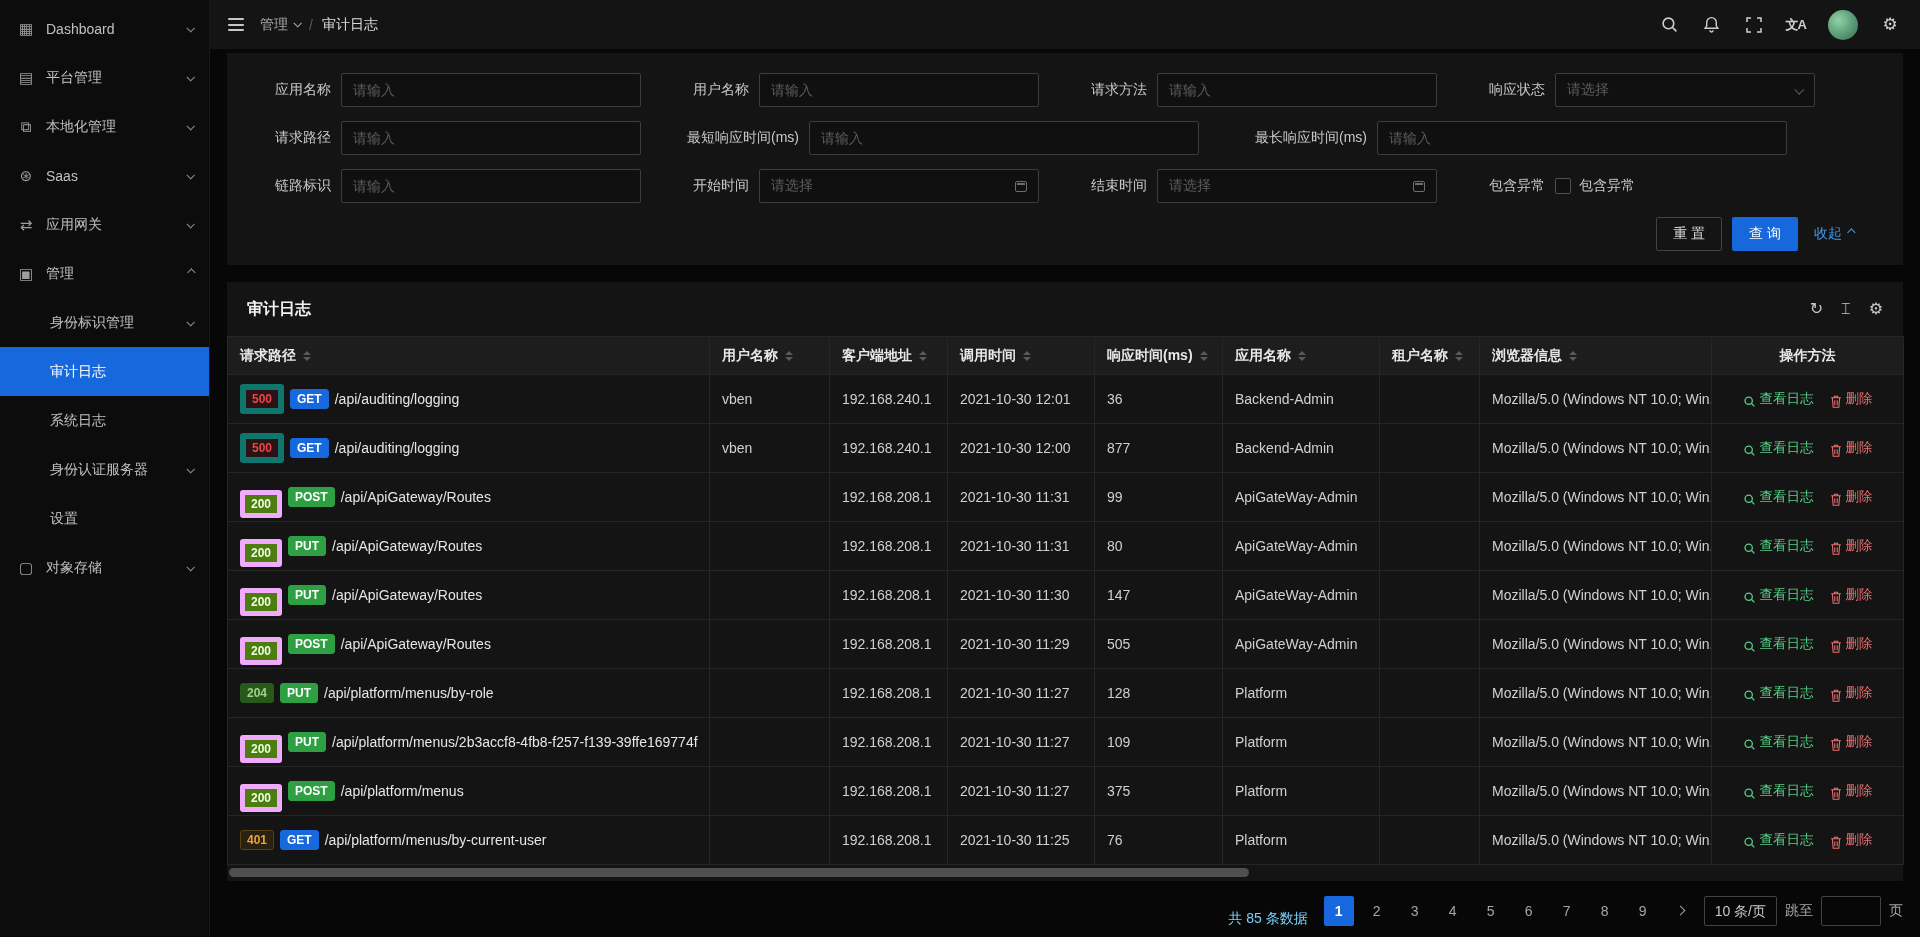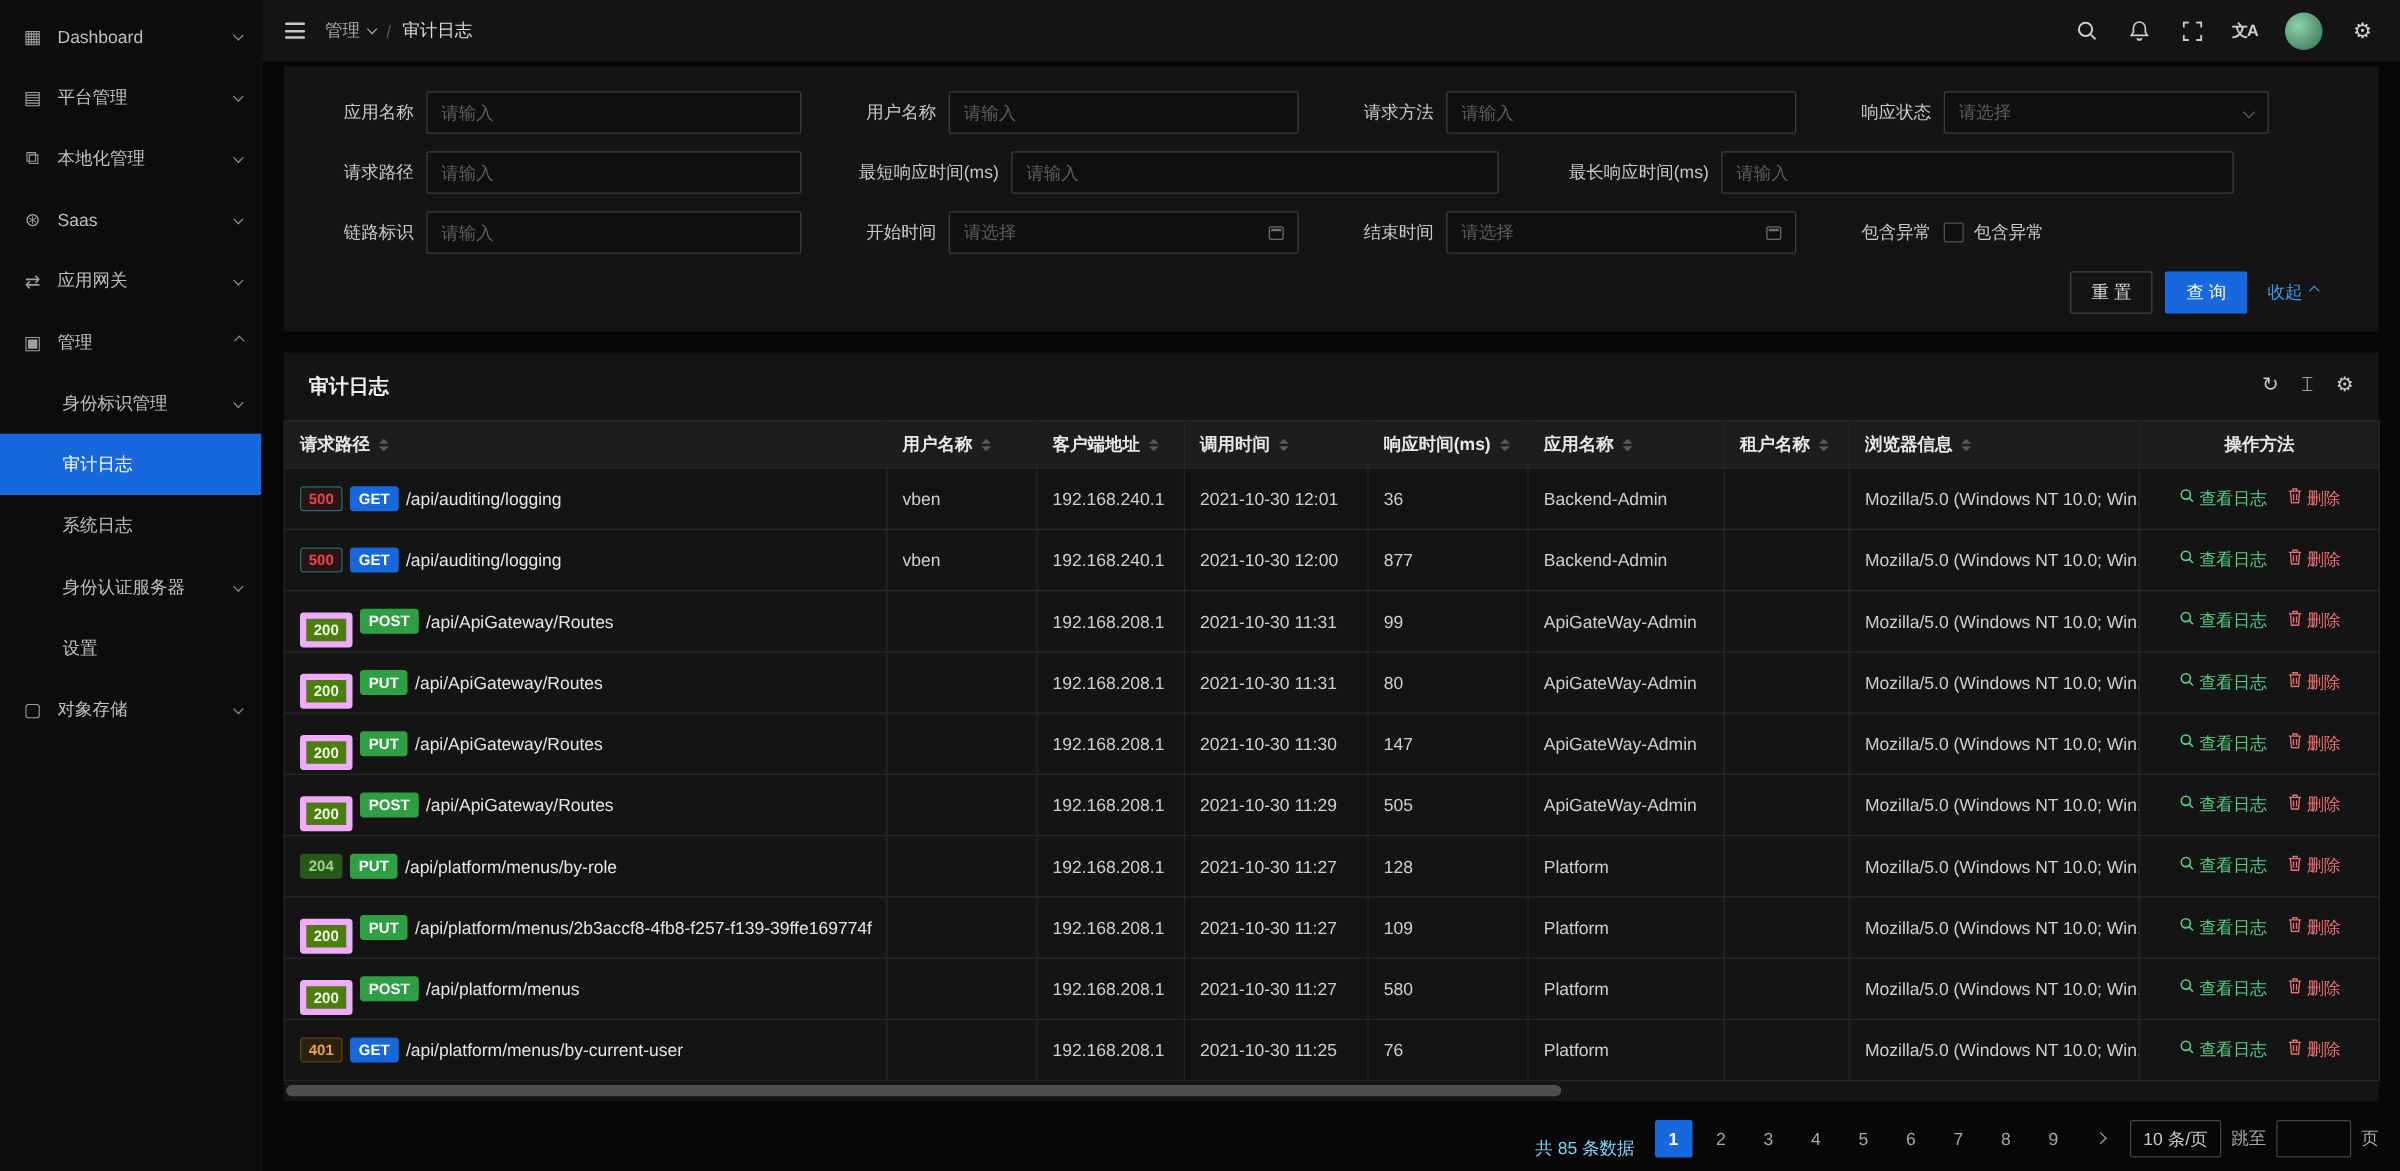--- a/index.html
+++ b/index.html
@@ -79,29 +79,29 @@
   .grid th { background:#1d1d1d; height:38px; border:1px solid #262626; padding:0 12px; color:#e8e8e8; font-weight:700; font-size:14px; white-space:nowrap; overflow:hidden; text-align:left; }
   .th-inner { display:flex; align-items:center; }
   .th-center .th-inner { justify-content:center; }
   .sorter { display:inline-flex; flex-direction:column; margin-left:7px; }
   .car { display:block; width:0; height:0; border-left:4px solid transparent; border-right:4px solid transparent; }
   .car.up { border-bottom:4.5px solid #595959; margin-bottom:2px; }
   .car.dn { border-top:4.5px solid #595959; }
   .grid td { height:49px; border:1px solid #262626; padding:0 12px; color:#d0d0d0; font-size:14px; white-space:nowrap; overflow:hidden; }
   .path-text { color:#e6e6e6; vertical-align:middle; }
   .badge { display:inline-block; min-width:30px; text-align:center; font-size:12px; line-height:18px; padding:0 6px; border-radius:3px; margin-right:6px; vertical-align:middle; font-weight:700; }
-  .s-500 { background:#2a1215; color:#e84749; border:1px solid #0f766e; }
+  .s-500 { background:#2a1215; color:#e84749; border:6px solid #0f766e; }
   .s-200 { background:#4d7c0f; color:#eaffe0; border:5px solid #f0abfc;margin-top:14px; }
   .s-204 { background:#28581a; color:#9ed189; border:1px solid #28581a; }
   .s-401 { background:#2b2111; color:#e8a33d; border:1px solid #594214; }
   .m-GET  { background:#1668dc; color:#ffffff; border:1px solid #1668dc; }
   .m-POST { background:#2ea043; color:#ffffff; border:1px solid #2ea043; }
   .m-PUT  { background:#2ea043; color:#ffffff; border:1px solid #2ea043; }
   .cell-actions { text-align:center; }
-  .act { display:inline-flex; align-items:flex-start; gap:4px; cursor:pointer; font-size:13.5px; vertical-align:middle; }
+  .act { display:inline-flex; align-items:flex-end; gap:4px; cursor:pointer; font-size:13.5px; vertical-align:middle; }
   .act.view { color:#55d187; margin-right:16px; }
   .act.del  { color:#ed6f6f; }
 
   .hscroll { height:9px; margin:3px 2px 2px; position:relative; }
   .hthumb { position:absolute; left:0; top:0; height:9px; width:61%; border-radius:5px; background:#4f4f4f; cursor:pointer; }
 
   
   .pagination { display:flex; justify-content:flex-end; align-items:center; margin:12px 17px 0; gap:8px; color:#a6a6a6; }
   .pg-total { margin-right:8px; color:#7dd3fc;margin-top:17px; }
   #pg-pages { display:inline-flex; gap:8px; }
@@ -554,21 +554,21 @@
                     <path d="M1 3.5h12M5 3.5V1.5h4v2M2.5 3.5l1 11.5h7l1-11.5M5.5 6.5v6M8.5 6.5v6"></path>
                   </svg>
                   <span>删除</span>
                 </a></td>
             </tr>
             <tr>
               <td class="cell-path"><span class="badge s-200">200</span><span class="badge m-POST">POST</span><span class="path-text">/api/platform/menus</span></td>
               <td class="cell"></td>
               <td class="cell">192.168.208.1</td>
               <td class="cell">2021-10-30 11:27</td>
-              <td class="cell">580</td>
+              <td class="cell">375</td>
               <td class="cell">Platform</td>
               <td class="cell"></td>
               <td class="cell">Mozilla/5.0 (Windows NT 10.0; Win...</td>
               <td class="cell-actions"><a class="act view">
                   <svg width="13" height="13" viewBox="0 0 16 16" fill="none" stroke="currentColor" stroke-width="1.6">
                     <circle cx="7" cy="7" r="4.5"></circle>
                     <path d="M10.5 10.5L14 14"></path>
                   </svg>
                   <span>查看日志</span>
                 </a><a class="act del">

